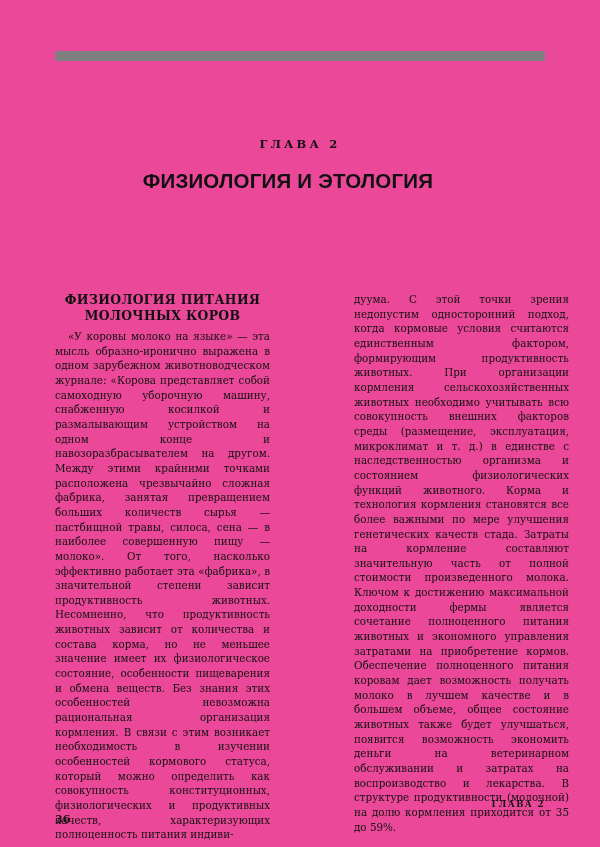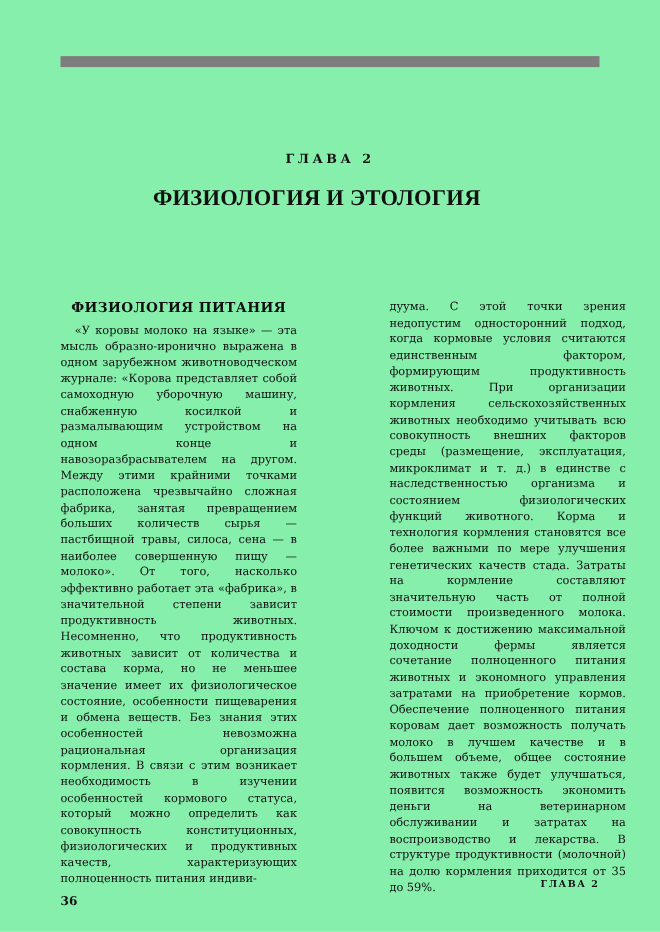--- a/index.html
+++ b/index.html
@@ -15,21 +15,21 @@
     overflow: hidden;
     position: relative;
     -webkit-font-smoothing: antialiased;
   }
 
   .page {
     position: absolute;
     left: 0; top: 0;
     width: 600px;
     height: 847px;
-    background: #86efac;
+    background: #ec4899;
   }
 
   
   .top-rule {
     position: absolute;
     left: 55px;
     top: 51px;
     width: 490px;
     height: 10px;
     background: #7e7e7e;
@@ -49,34 +49,34 @@
     color: #121212;
   }
 
   
   .chapter-title {
     position: absolute;
     left: 0;
     top: 168px;
     width: 576px;
     text-align: center;
-    font-family: Liberation Serif, serif;
+    font-family: Liberation Sans, sans-serif;
     font-size: 20.5px;
     font-weight: 700;
     line-height: 25px;
     letter-spacing: 0.2px;
     color: #111111;
   }
   .chapter-title .line2 { display: block; }
 
   
   .columns {
     position: absolute;
     left: 55px;
-    top: 272px;
+    top: 292px;
     width: 490px;
     height: 500px;
   }
   .col {
     position: absolute;
     top: 0;
     width: 215px;
   }
   .col-left  { left: 0; }
   .col-right { left: 275px; margin-left: 24px; }
@@ -145,20 +145,21 @@
 
   <div class="chapter-title">
     <span class="line1">ФИЗИОЛОГИЯ И ЭТОЛОГИЯ</span>
   </div>
 
   <div class="columns">
 
     <div class="col col-left">
       <h2 class="section-heading">
         <span class="line1">ФИЗИОЛОГИЯ ПИТАНИЯ</span>
+        <span class="line2">МОЛОЧНЫХ КОРОВ</span>
       </h2>
       <p class="body-text indent">«У коровы молоко на языке» — эта мысль образно-иронично выражена в одном зарубежном животноводческом журнале: «Корова представляет собой самоходную уборочную машину, снабженную косилкой и размалывающим устройством на одном конце и навозоразбрасывателем на другом. Между этими крайними точками расположена чрезвычайно сложная фабрика, занятая превращением больших количеств сырья — пастбищной травы, силоса, сена — в наиболее совершенную пищу — молоко». От того, насколько эффективно работает эта «фабрика», в значительной степени зависит продуктивность животных. Несомненно, что продуктивность животных зависит от количества и состава корма, но не меньшее значение имеет их физиологическое состояние, особенности пищеварения и обмена веществ. Без знания этих особенностей невозможна рациональная организация кормления. В связи с этим возникает необходимость в изучении особенностей кормового статуса, который можно определить как совокупность конституционных, физиологических и продуктивных качеств, характеризующих полноценность питания индиви-</p>
     </div>
 
     <div class="col col-right">
       <p class="body-text">дуума. С этой точки зрения недопустим односторонний подход, когда кормовые условия считаются единственным фактором, формирующим продуктивность животных. При организации кормления сельскохозяйственных животных необходимо учитывать всю совокупность внешних факторов среды (размещение, эксплуатация, микроклимат и т. д.) в единстве с наследственностью организма и состоянием физиологических функций животного. Корма и технология кормления становятся все более важными по мере улучшения генетических качеств стада. Затраты на кормление составляют значительную часть от полной стоимости произведенного молока. Ключом к достижению максимальной доходности фермы является сочетание полноценного питания животных и экономного управления затратами на приобретение кормов. Обеспечение полноценного питания коровам дает возможность получать молоко в лучшем качестве и в большем объеме, общее состояние животных также будет улучшаться, появится возможность экономить деньги на ветеринарном обслуживании и затратах на воспроизводство и лекарства. В структуре продуктивности (молочной) на долю кормления приходится от 35 до 59%.</p>
     </div>
 
   </div>
 

